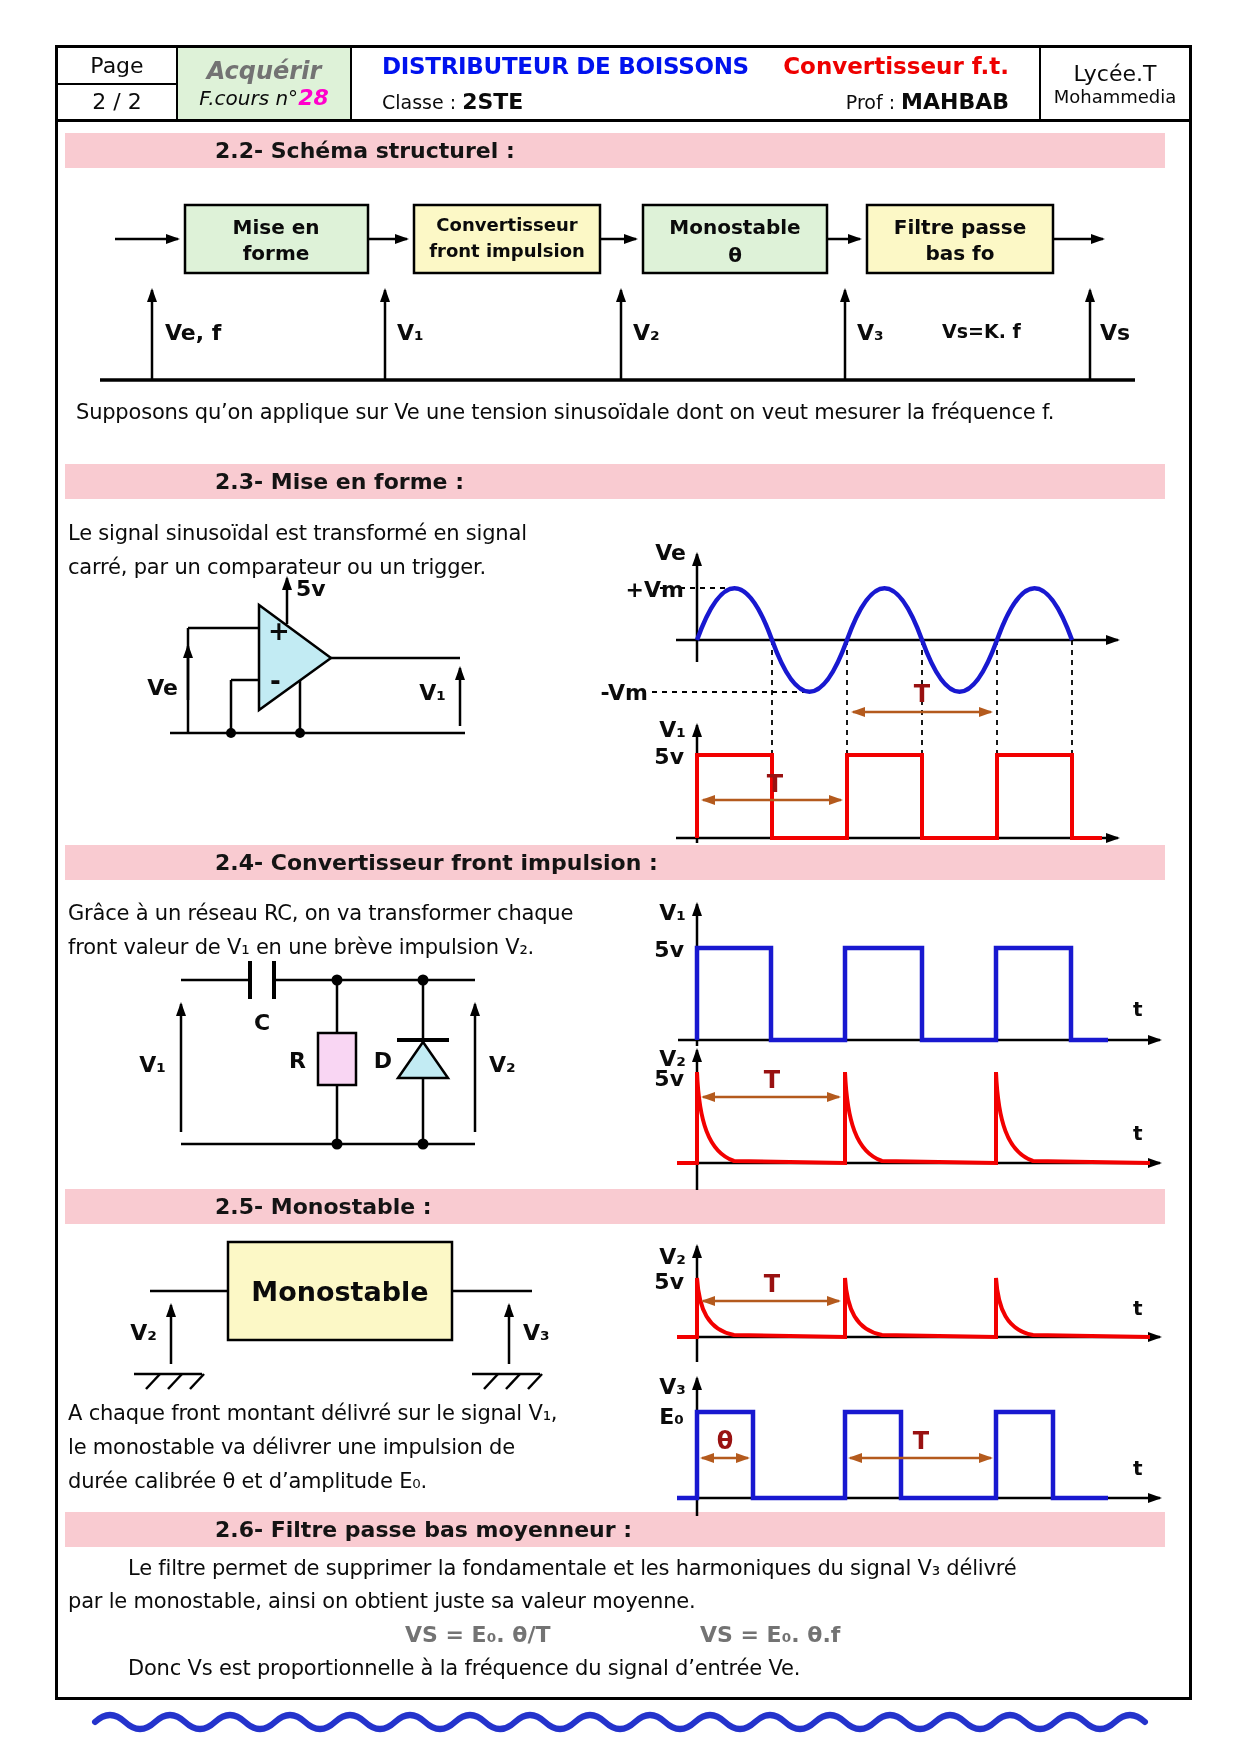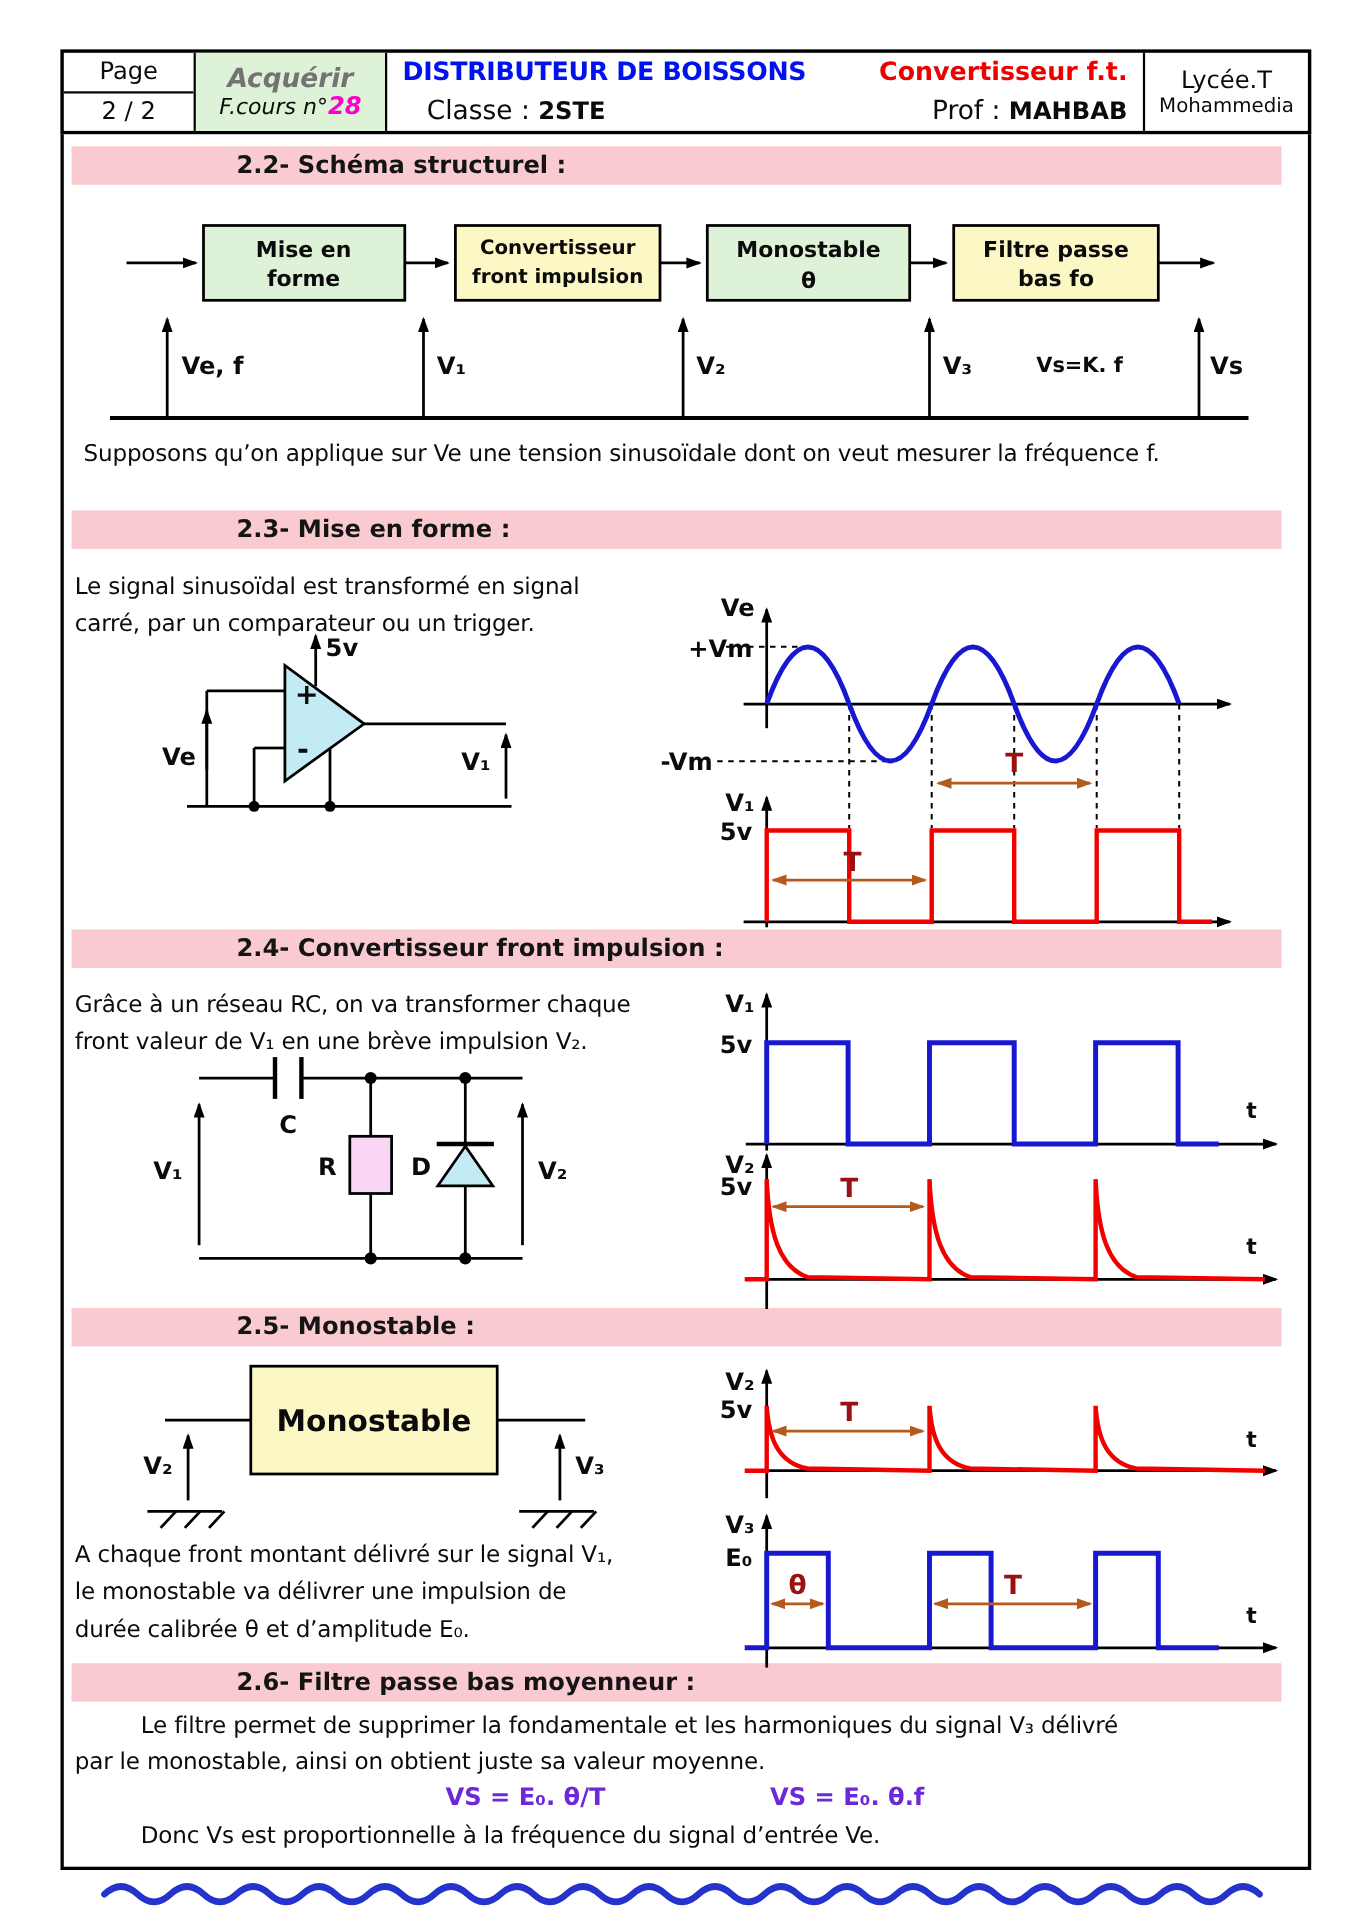--- a/index.html
+++ b/index.html
@@ -11,36 +11,36 @@
   .hdr{left:55px;top:45px;width:1137px;height:77px;border:3px solid #000;box-sizing:border-box;
        display:grid;grid-template-columns:118px 176px 1fr 150px;background:#fff;}
   .hc{display:flex;flex-direction:column;justify-content:center;align-items:center;box-sizing:border-box;}
   .hc1{padding:0;}
   .hc1 .half{width:100%;height:50%;display:flex;align-items:center;justify-content:center;font-size:22px;}
   .hc1 .half.top{border-bottom:2px solid #000;text-align:right;}
   .hc2{background:#def2d8;border-left:2px solid #000;border-right:2px solid #000;}
   .skill{color:#737373;font-style:italic;font-weight:bold;font-size:24px;}
   .course{font-style:italic;font-size:20px;text-align:center;}
   .course .num{color:#ff00cc;font-weight:bold;font-size:22px;font-style:italic;}
-  .hc3{padding:5px 14px;display:flex;flex-direction:column;justify-content:space-between;align-items:stretch;}
+  .hc3{padding:5px 30px;display:flex;flex-direction:column;justify-content:space-between;align-items:stretch;}
   .hrow{display:flex;justify-content:space-between;align-items:baseline;}
   .doc-title{color:#0012ee;font-weight:bold;font-size:23px;letter-spacing:-0.3px;}
   .conv{color:#ee0000;font-weight:bold;font-size:23px;}
-  .plain{font-size:24px;margin-left:22px;}
+  .plain{font-size:19px;}
   .bold{font-weight:bold;font-size:22px;}
   .hc4{border-left:2px solid #000;}
   .school1{font-size:22px;}
   .school2{font-size:18px;}
   
   .band{left:65px;width:1100px;height:35px;background:#f9cbd1;font-weight:bold;font-size:22px;
         line-height:35px;padding-left:150px;box-sizing:border-box;color:#141414;white-space:nowrap;}
   
   .txt{font-size:21px;letter-spacing:-0.2px;white-space:nowrap;color:#0b0b0b;}
   .lines div{line-height:34px;}
-  .formula{color:#6d28d9;font-weight:bold;font-size:22px;white-space:nowrap;}
+  .formula{color:#737373;font-weight:bold;font-size:22px;white-space:nowrap;}
   
   svg text{font-family:"DejaVu Sans",sans-serif;fill:#0b0b0b;}
   .k{stroke:#000;stroke-width:2.5;fill:none;}
   .k4{stroke:#000;stroke-width:4;fill:none;}
   .base{stroke:#000;stroke-width:3.5;fill:none;}
   .dash{stroke:#000;stroke-width:1.8;fill:none;stroke-dasharray:5 5;}
   .bluew{stroke:#1818d0;stroke-width:4.5;fill:none;stroke-linejoin:miter;}
   .redw{stroke:#f20000;stroke-width:4;fill:none;stroke-linejoin:miter;}
   .brown{stroke:#b45a1d;stroke-width:2.5;fill:none;}
   .greenbox{fill:#def2d8;stroke:#000;stroke-width:2.5;}

